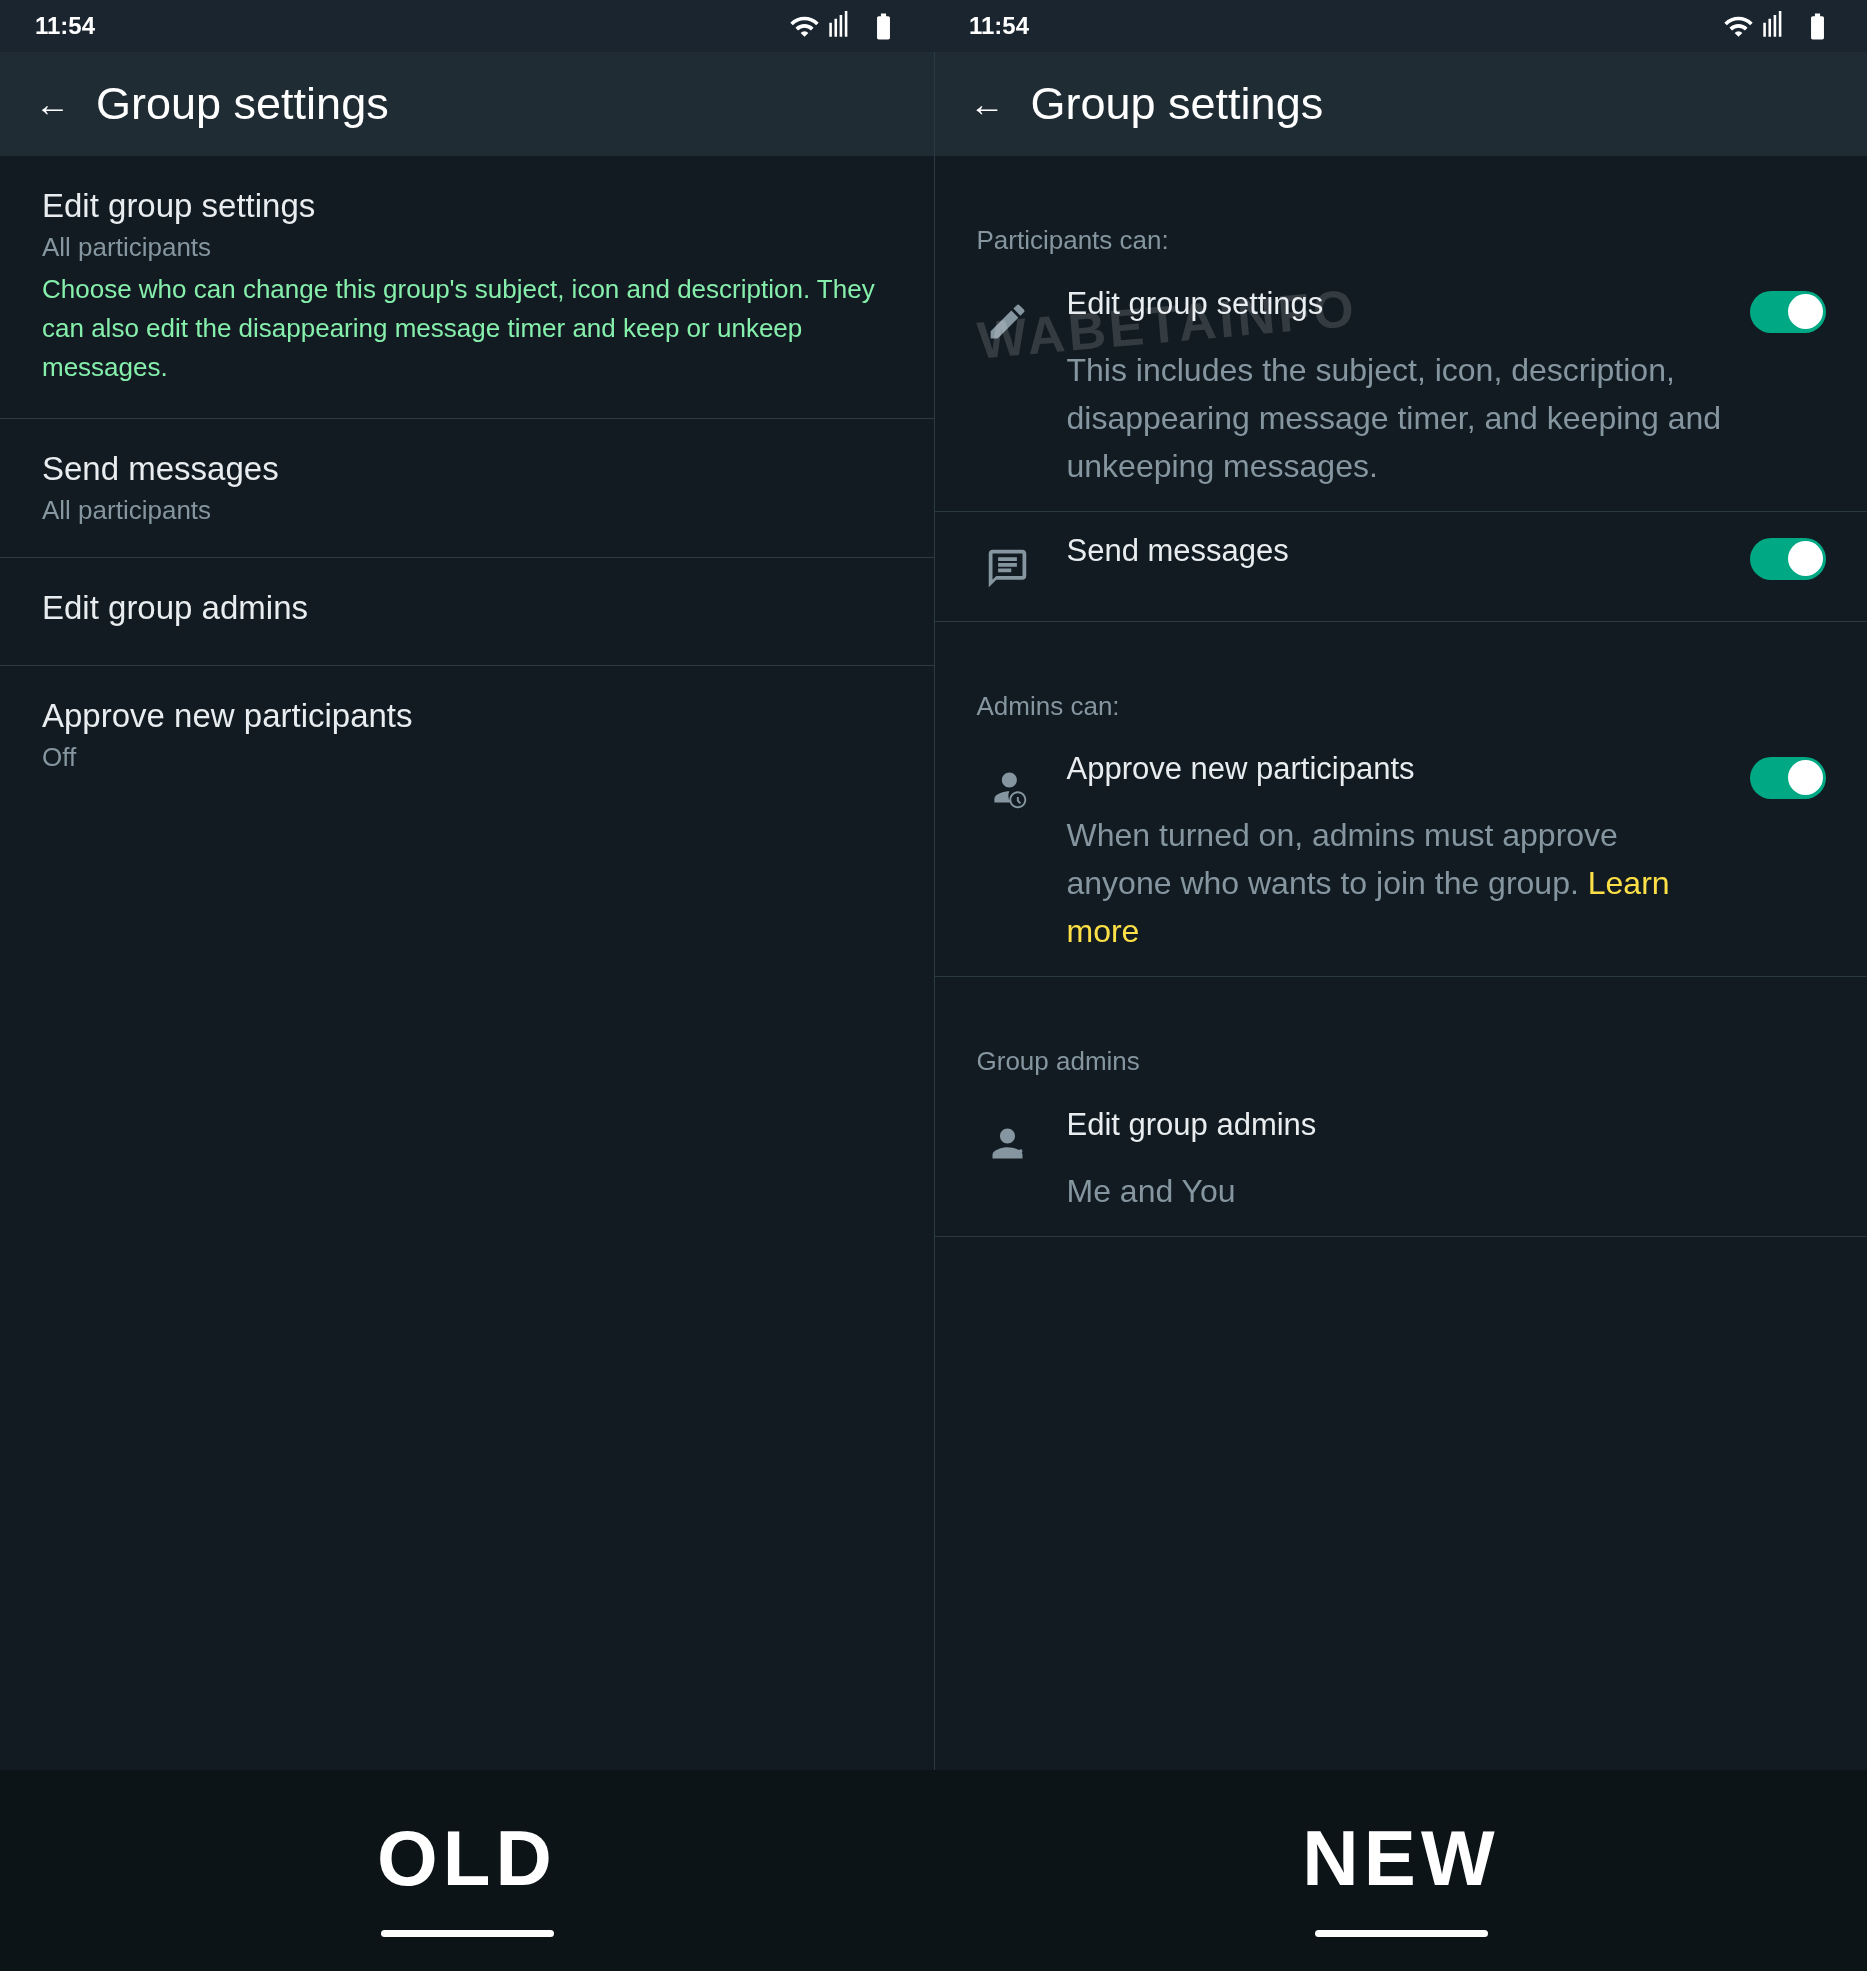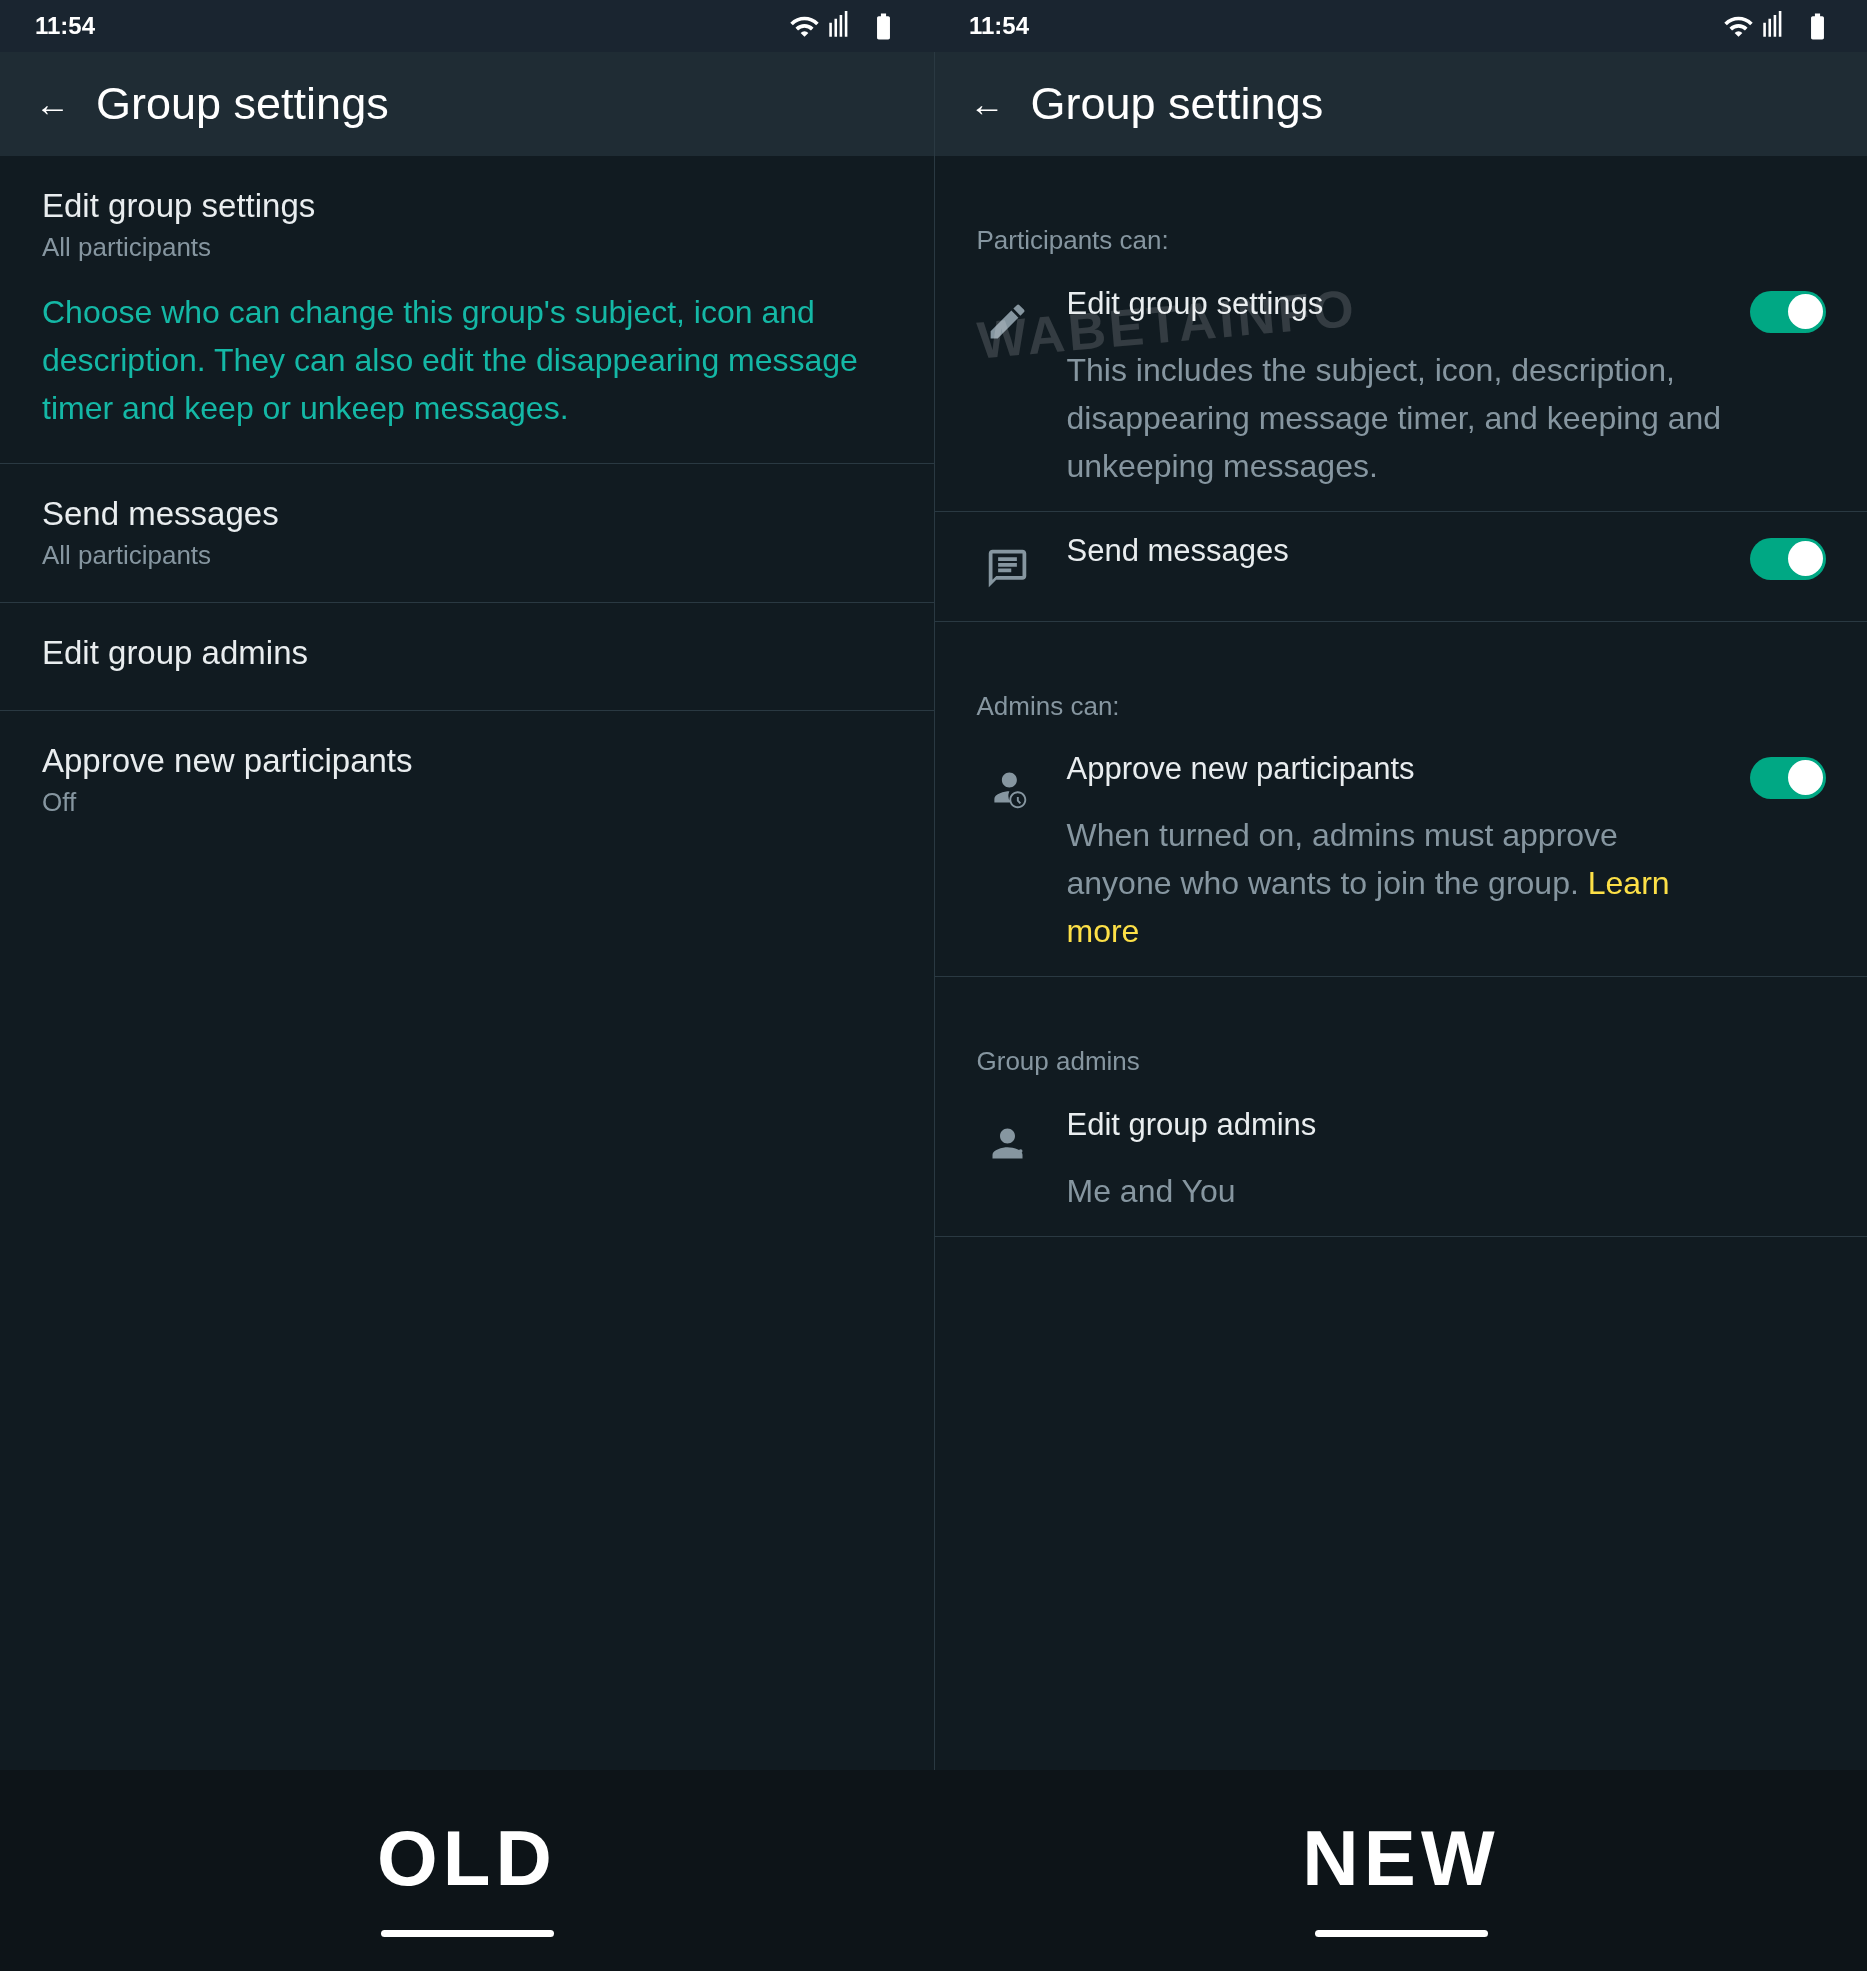--- a/index.html
+++ b/index.html
@@ -92,23 +92,23 @@
       color: #e9edef;
       font-size: 33px;
       font-weight: 400;
       margin-bottom: 7px;
     }
     .settings-item-subtitle {
       color: #8696a0;
       font-size: 26px;
     }
     .settings-item-desc {
-      color: #14b8a6;
-      font-size: 32px;
-      margin-top: 25px;
+      color: #86efac;
+      font-size: 26px;
+      margin-top: 7px;
       line-height: 1.5;
     }
     .settings-item-no-border {
       border-bottom: none;
     }
 
     
     .new-settings-list {
       flex: 1;
       padding: 0;

